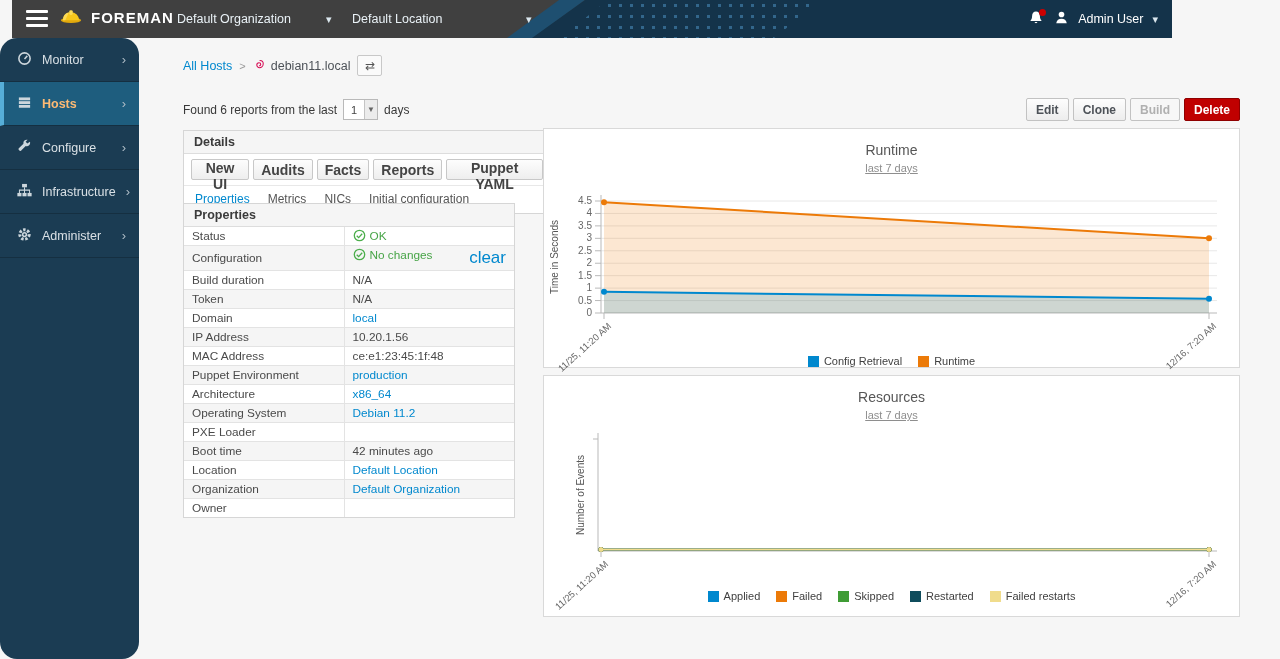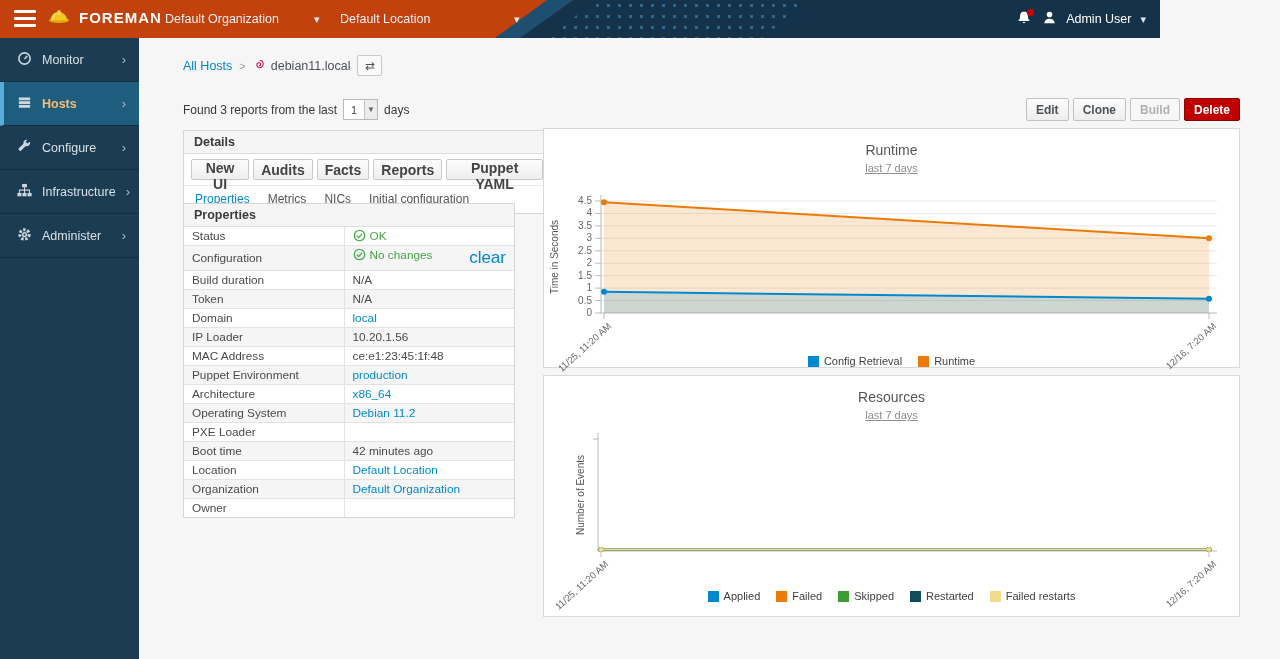--- a/index.html
+++ b/index.html
@@ -1,20 +1,20 @@
 <!DOCTYPE html>
 <html><head>
 <meta charset="utf-8">
 <style>
   * { margin:0; padding:0; box-sizing:border-box; }
   html,body { width:1280px; height:659px; overflow:hidden; }
   body { font-family:"Liberation Sans", sans-serif; background:#f6f6f6; position:relative; font-size:12px; color:#383838; }
 
   
-  .navbar { position:absolute; top:0; left:0; width:1160px; height:38px; background:#c2410c; z-index:30; }
+  .navbar { position:absolute; top:0; left:12px; width:1160px; height:38px; background:#404040; z-index:30; }
   .nav-stripe { position:absolute; top:0; bottom:0; left:495px; width:78px; background:#1e4f70;
                 clip-path:polygon(52px 0, 78px 0, 26px 100%, 0 100%); }
   .nav-dark { position:absolute; top:0; bottom:0; left:520px; right:0; background:#14334a;
               clip-path:polygon(53px 0, 100% 0, 100% 100%, 0 100%); }
   .nav-dots { position:absolute; top:0; bottom:0; left:548px; width:262px;
               background-image:radial-gradient(circle, rgba(76,144,193,.55) 1.5px, transparent 1.9px);
               background-size:11px 11px;
               clip-path:polygon(48px 0, 100% 0, calc(100% - 48px) 100%, 0 100%); }
   .hamburger { position:absolute; left:14px; top:10px; width:22px; height:17px; cursor:pointer; }
   .hamburger span { display:block; height:3px; background:#fff; margin-bottom:4px; border-radius:1px; }
@@ -22,21 +22,21 @@
   .brand-name { color:#fff; font-weight:bold; font-size:15px; letter-spacing:1px; }
   .nav-item-label { position:absolute; top:12px; color:#eaf2f7; font-size:12.5px; cursor:pointer; }
   .nav-caret { position:absolute; top:13px; color:#dce8ef; font-size:11px; cursor:pointer; }
   .nav-user { position:absolute; right:14px; top:0; height:38px; display:flex; align-items:center; gap:9px; z-index:5; }
   .bell-wrap { position:relative; width:17px; height:18px; cursor:pointer; }
   .bell-dot { position:absolute; top:-1px; right:-1px; width:7px; height:7px; background:#cc0000; border-radius:50%; }
   .user-name { color:#fff; font-size:12.5px; cursor:pointer; }
   .user-caret { color:#dce8ef; font-size:11px; cursor:pointer; }
 
   
-  .sidebar { position:absolute; top:38px; left:0; width:139px; bottom:0; background:#1b3c53; z-index:20; }
+  .sidebar { position:absolute; top:38px; left:0; width:139px; bottom:0; background:#1b3c53; z-index:20;border-radius:17px; }
   .side-item { height:44px; display:flex; align-items:center; padding-left:17px; gap:10px;
                border-bottom:1px solid #152f41; cursor:pointer; color:#ccd6dc; }
   .side-item .lbl { font-size:12.5px; color:#d9e0e5; }
   .side-item .chev { margin-left:auto; padding-right:13px; color:#aebcc6; font-size:13px; }
   .side-item.active { background:#1e5d7e; border-left:4px solid #56aed8; padding-left:13px; }
   .side-item.active .lbl { color:#fdba74; font-weight:bold; }
 
   
   .main { position:absolute; left:139px; top:38px; right:0; bottom:0; background:#f6f6f6; }
 
@@ -205,21 +205,21 @@
         <svg viewBox="0 0 16 16" width="13" height="13">
           <path d="M8.6 3.1c2.3 0 4 1.8 4 4.1 0 2.9-2.4 4.7-4.5 4.7-1.9 0-3.4-1.4-3.4-3.2 0-1.6 1.2-2.8 2.7-2.8 1.2 0 2.1.9 2.1 2 0 .9-.7 1.6-1.5 1.6" fill="none" stroke="#d70a53" stroke-width="1.3" stroke-linecap="round"></path>
         </svg>
       </span>
       <span>debian11.local</span>
     </span>
     <span class="bc-switch">⇄</span>
   </div>
 
   <div class="report-bar">
-    <span>Found 3 reports from the last</span>
+    <span>Found 6 reports from the last</span>
     <span class="days-select">
       <span class="val">1</span>
       <span class="arr">▼</span>
     </span>
     <span>days</span>
   </div>
 
   <div class="actions" id="host-actions">
       <button class="btn">Edit</button>
       <button class="btn">Clone</button>
@@ -274,21 +274,21 @@
           </tr>
           <tr>
             <td class="k">Token</td>
             <td>N/A</td>
           </tr>
           <tr>
             <td class="k">Domain</td>
             <td><a>local</a></td>
           </tr>
           <tr>
-            <td class="k">IP Loader</td>
+            <td class="k">IP Address</td>
             <td>10.20.1.56</td>
           </tr>
           <tr>
             <td class="k">MAC Address</td>
             <td>ce:e1:23:45:1f:48</td>
           </tr>
           <tr>
             <td class="k">Puppet Environment</td>
             <td><a>production</a></td>
           </tr>

